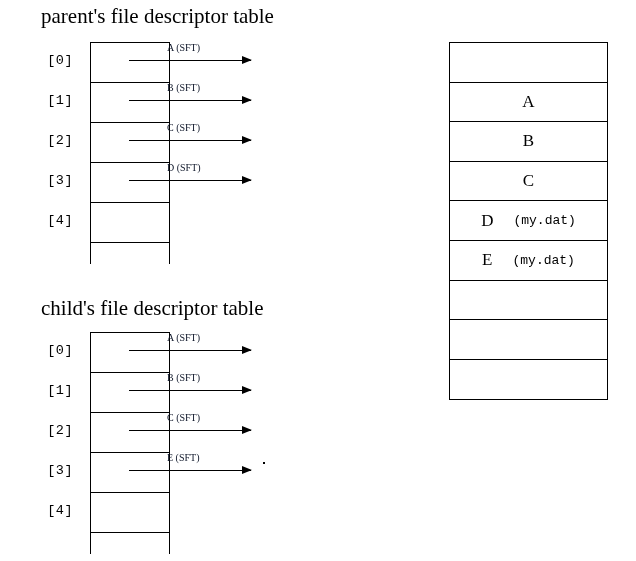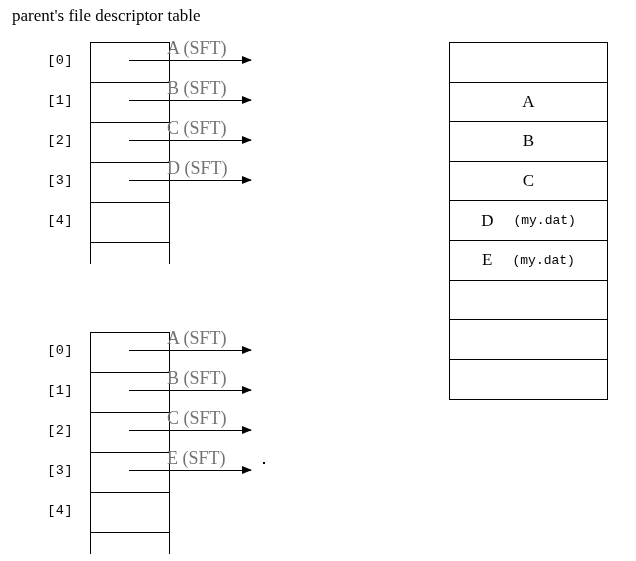--- a/index.html
+++ b/index.html
@@ -14,24 +14,25 @@
     background: #ffffff;
     overflow: hidden;
     font-family: "Liberation Serif", "DejaVu Serif", serif;
     color: #000000;
   }
 
   
   .diagram-title {
     position: absolute;
     font-family: "Liberation Serif", "DejaVu Serif", serif;
-    font-size: 17px;
+    font-size: 21px;
     line-height: 20px;
     white-space: nowrap;
     color: #000;
+    margin-left: 29px;
   }
   #title-parent { left: 12px; top: 6px; }
   #title-child  { left: 12px; top: 298px; }
   #title-sft    { left: 429px; top: 6px; }
 
   
   .fd-table {
     position: absolute;
     width: 80px;
   }
@@ -88,24 +89,24 @@
     height: 0;
     border-top: 4.5px solid transparent;
     border-bottom: 4.5px solid transparent;
     border-left: 10px solid #000;
   }
   .fd-arrow .arrow-label {
     position: absolute;
     left: 38px;
     top: -20px;
     font-family: "Liberation Serif", "DejaVu Serif", serif;
-    font-size: 18px;
+    font-size: 10px;
     line-height: 16px;
     white-space: nowrap;
-    color: #737373;
+    color: #0f172a;
   }
   .fd-arrow .tail-dot {
     position: absolute;
     right: -14px;
     top: -8px;
     width: 2px;
     height: 2px;
     background: #000;
   }
 
@@ -176,20 +177,21 @@
           <div class="head"></div>
           <span class="arrow-label">D (SFT)</span>
         </div>
       </div>
       <div class="fd-row">
         <span class="fd-index">[4]</span>
       </div>
       <div class="fd-row last-open"></div>
     </div>
 
+  <div class="diagram-title" id="title-child">child's file descriptor table</div>
 
   <div class="fd-table" id="child-table" style="left:90px; top:332px;">
       <div class="fd-row">
         <span class="fd-index">[0]</span>
         <div class="fd-arrow">
           <div class="shaft"></div>
           <div class="head"></div>
           <span class="arrow-label">A (SFT)</span>
         </div>
       </div>

